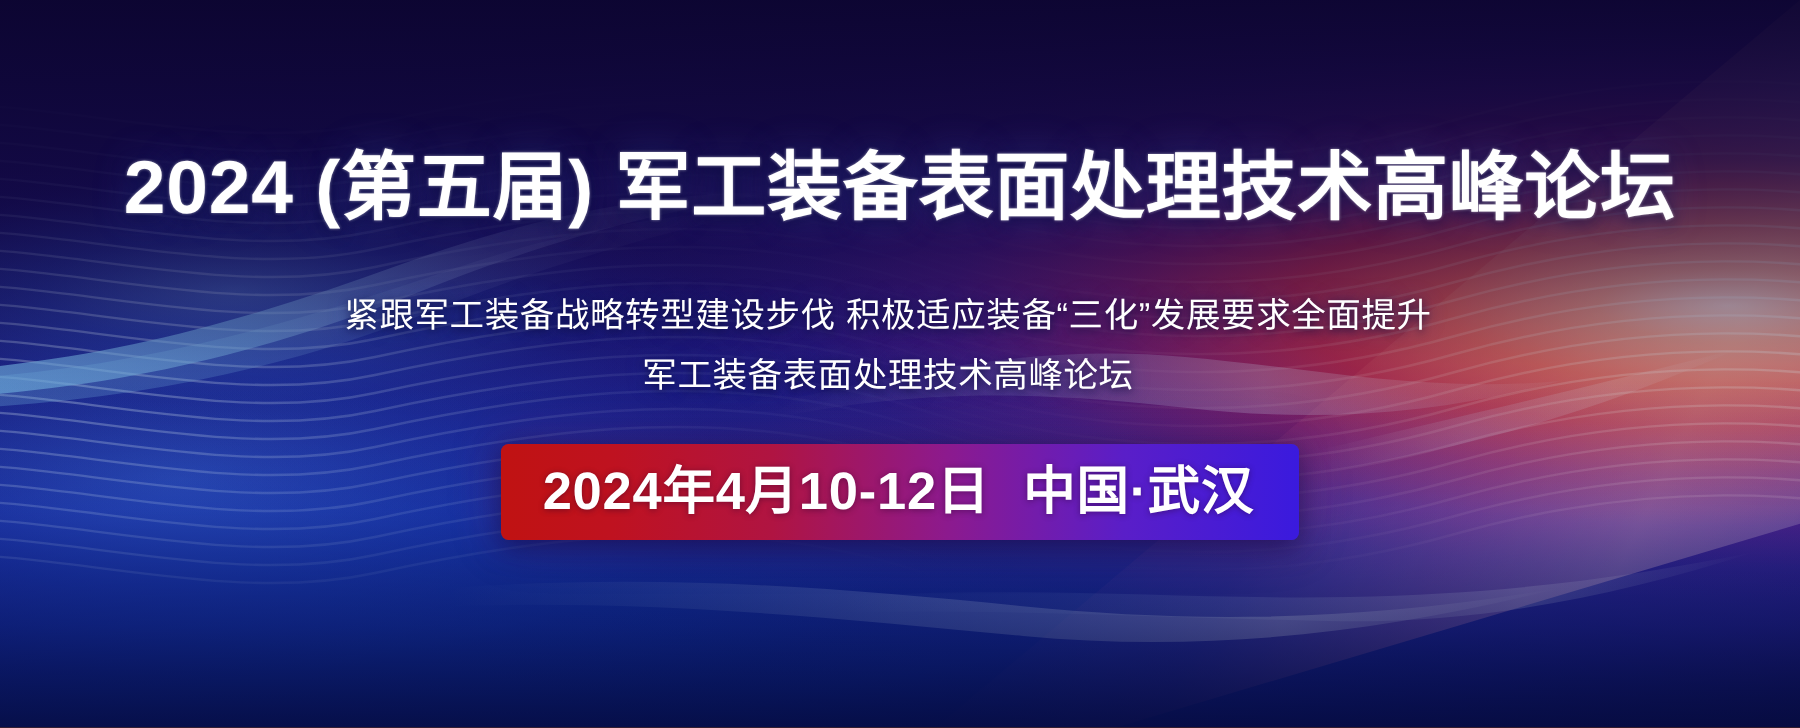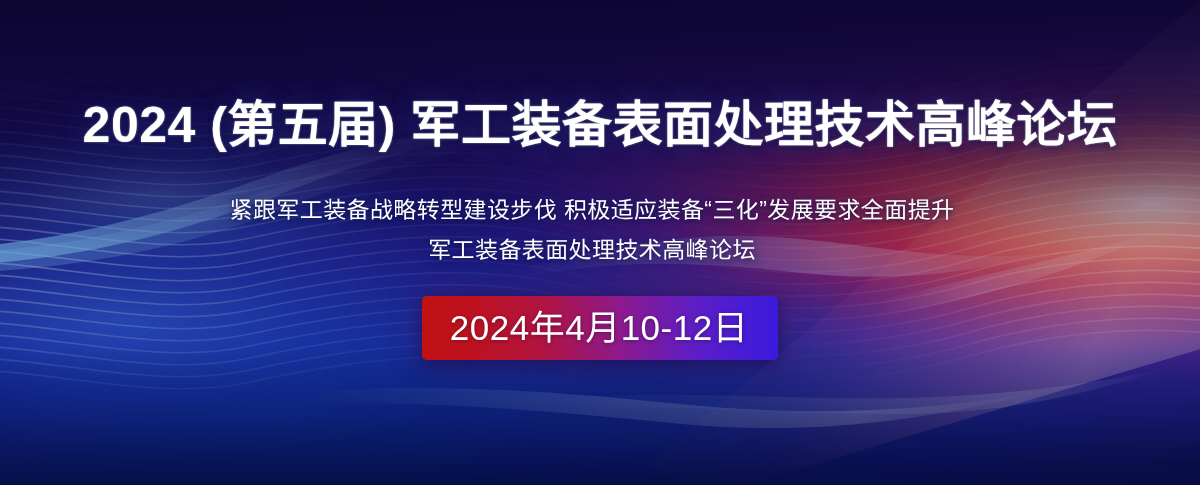--- a/index.html
+++ b/index.html
@@ -207,21 +207,21 @@
       #3a1ade 100%);
     box-shadow:
       0 4px 18px rgba(10,6,60,0.55),
       0 0 34px rgba(150,30,90,0.28);
   }
 
   .date-text, .place-text {
     color: #ffffff;
     font-size: 35px;
     line-height: 40px;
-    font-weight: 400;
+    font-weight: 700;
     letter-spacing: 0.5px;
     white-space: nowrap;
     text-shadow: 0 1px 4px rgba(40,0,40,0.45);
   }
 </style>
 </head>
 <body>
 
 <div class="banner">
 
@@ -580,17 +580,18 @@
     <h1 class="title">2024 (第五届) 军工装备表面处理技术高峰论坛</h1>
 
     <div class="subtitle">
       <span class="line">紧跟军工装备战略转型建设步伐 积极适应装备“三化”发展要求全面提升</span>
       <span class="line">军工装备表面处理技术高峰论坛</span>
     </div>
 
     <div class="date-wrap">
       <div class="date-bar">
         <span class="date-text">2024年4月10-12日</span>
+        <span class="place-text">中国·武汉</span>
       </div>
     </div>
 
   </div>
 </div>
 
 </body></html>

